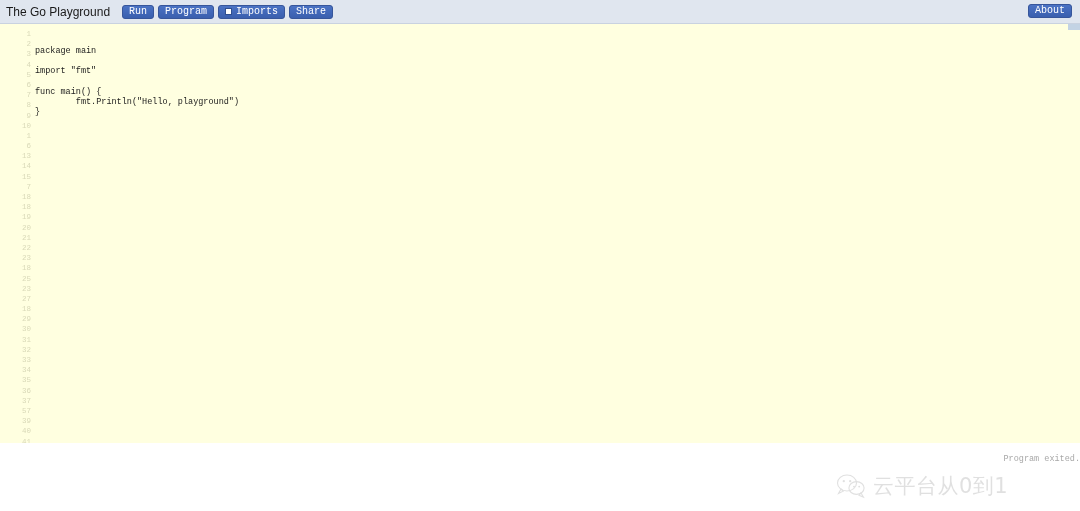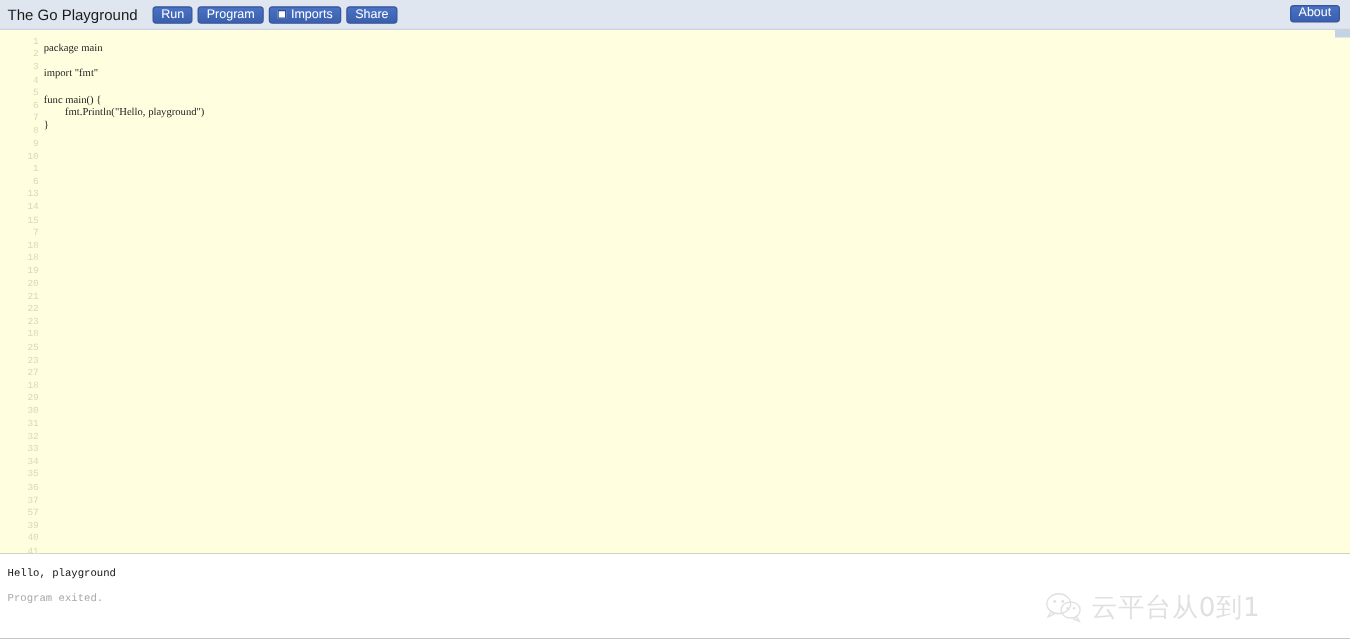--- a/index.html
+++ b/index.html
@@ -9,21 +9,21 @@
     height: 511px;
     overflow: hidden;
     background: #ffffff;
     font-family: "Liberation Sans", sans-serif;
   }
 
   #app {
     position: relative;
     width: 1080px;
     height: 511px;
-    background: #0f172a;
+    background: #701a75;
   }
 
   
   #header {
     position: absolute;
     top: 0; left: 0;
     width: 1080px;
     height: 24px;
     background: #e0e6ef;
     border-bottom: 1px solid #c9d2e0;
@@ -47,21 +47,21 @@
     justify-content: center;
     height: 14px;
     padding: 0 6px;
     margin-right: 4px;
     background: #3e66b8;
     background-image: linear-gradient(to bottom, #4a72c4 0%, #3a5fae 100%);
     border: 1px solid #37569b;
     border-radius: 3px;
     color: #ffffff;
     font-size: 10px;
-    font-family: Liberation Sans, sans-serif;
+    font-family: Liberation Mono, monospace;
     line-height: 14px;
     white-space: nowrap;
     cursor: pointer;
     user-select: none;
     text-align: right;
   }
 
   .btn .chk {
     display: inline-block;
     width: 7px;
@@ -99,23 +99,23 @@
     font-size: 7.5px;
     line-height: 10.2px;
     color: #d9d9b8;
     user-select: none;
   }
 
   #gutter div { padding-right: 2px; height: 10.2px; }
 
   #code {
     flex: 1 1 auto;
-    padding-top: 9px;
+    padding-top: 22px;
     padding-left: 2px;
-    font-family: Liberation Serif, serif;
+    font-family: Liberation Mono, monospace;
     font-size: 8.5px;
     line-height: 10.2px;
     color: #1c1c1c;
     white-space: pre;
     tab-size: 8;
     -moz-tab-size: 8;
     overflow: hidden;
   }
 
   
@@ -141,21 +141,21 @@
   }
 
   .out-line {
     font-family: "Liberation Mono", monospace;
     font-size: 8.5px;
     line-height: 20px;
     white-space: pre;
   }
 
   .out-stdout { color: #111111; }
-  .out-system { color: #a8a8a8; }
+  .out-system { color: #a8a8a8; text-align: right; }
 
   
   #watermark {
     position: absolute;
     left: 836px;
     top: 469px;
     width: 230px;
     height: 34px;
     display: flex;
     align-items: center;
@@ -257,21 +257,20 @@
 
 import "fmt"
 
 func main() {
 	fmt.Println("Hello, playground")
 }</div>
   </div>
   <div id="editor-scroll-hint"></div>
 
   <div id="output">
-    <div class="out-line out-stdout">Hello, playground</div>
     <div class="out-line out-system">Program exited.</div>
   </div>
 
   <div id="watermark">
     <svg id="wm-logo" viewBox="0 0 30 26">
       <ellipse cx="11" cy="10" rx="9.5" ry="8" fill="none" stroke="#9a9a9a" stroke-width="1.1"></ellipse>
       <path d="M5 16 L2.5 20.5 L7.2 18.2 Z" fill="none" stroke="#9a9a9a" stroke-width="1.1"></path>
       <circle cx="7.8" cy="8.2" r="1.15" fill="#9a9a9a"></circle>
       <circle cx="14.2" cy="8.2" r="1.15" fill="#9a9a9a"></circle>
       <ellipse cx="20.5" cy="15" rx="7.6" ry="6.4" fill="none" stroke="#9a9a9a" stroke-width="1.1"></ellipse>

